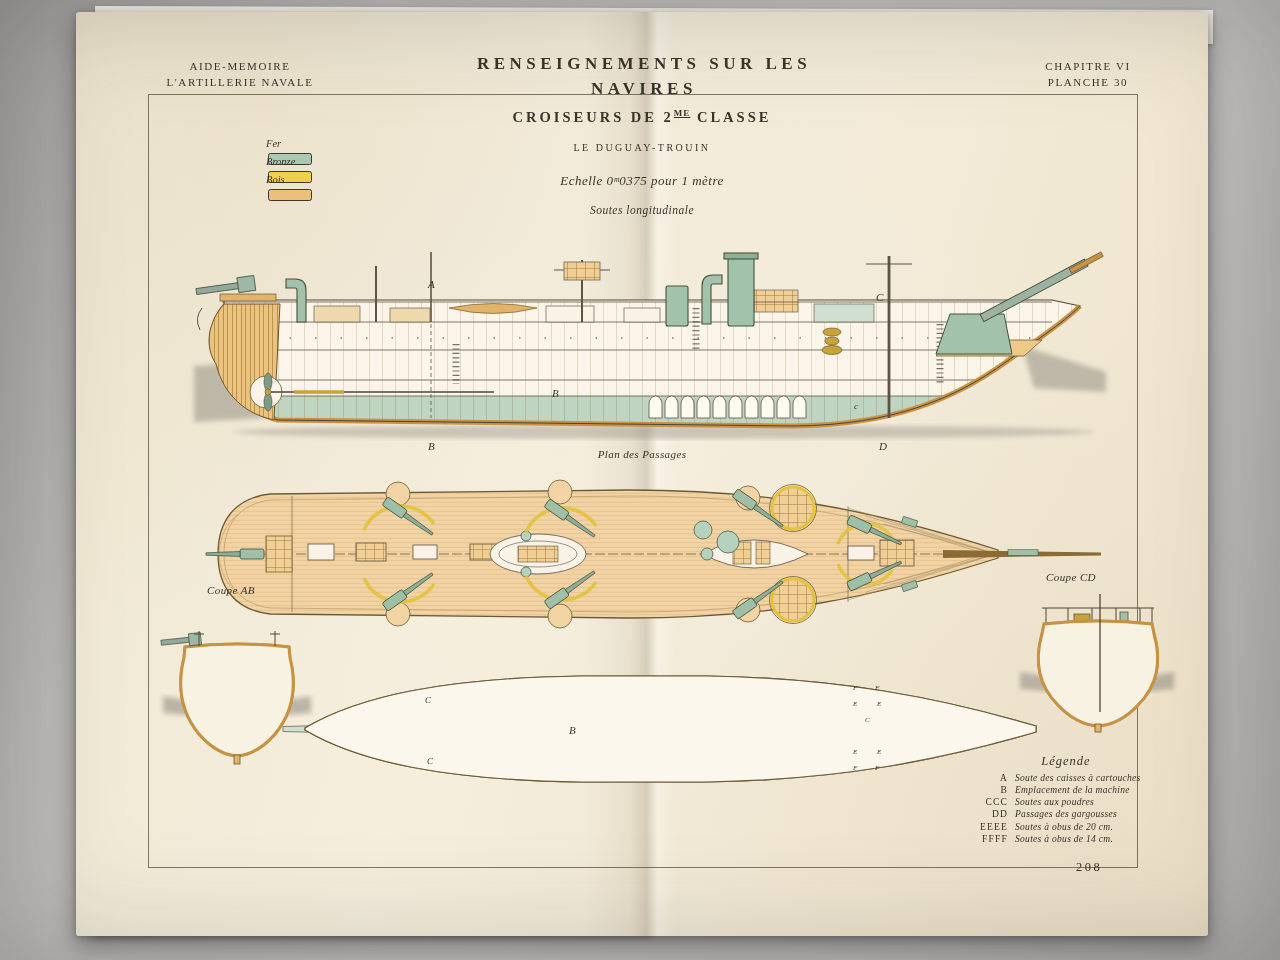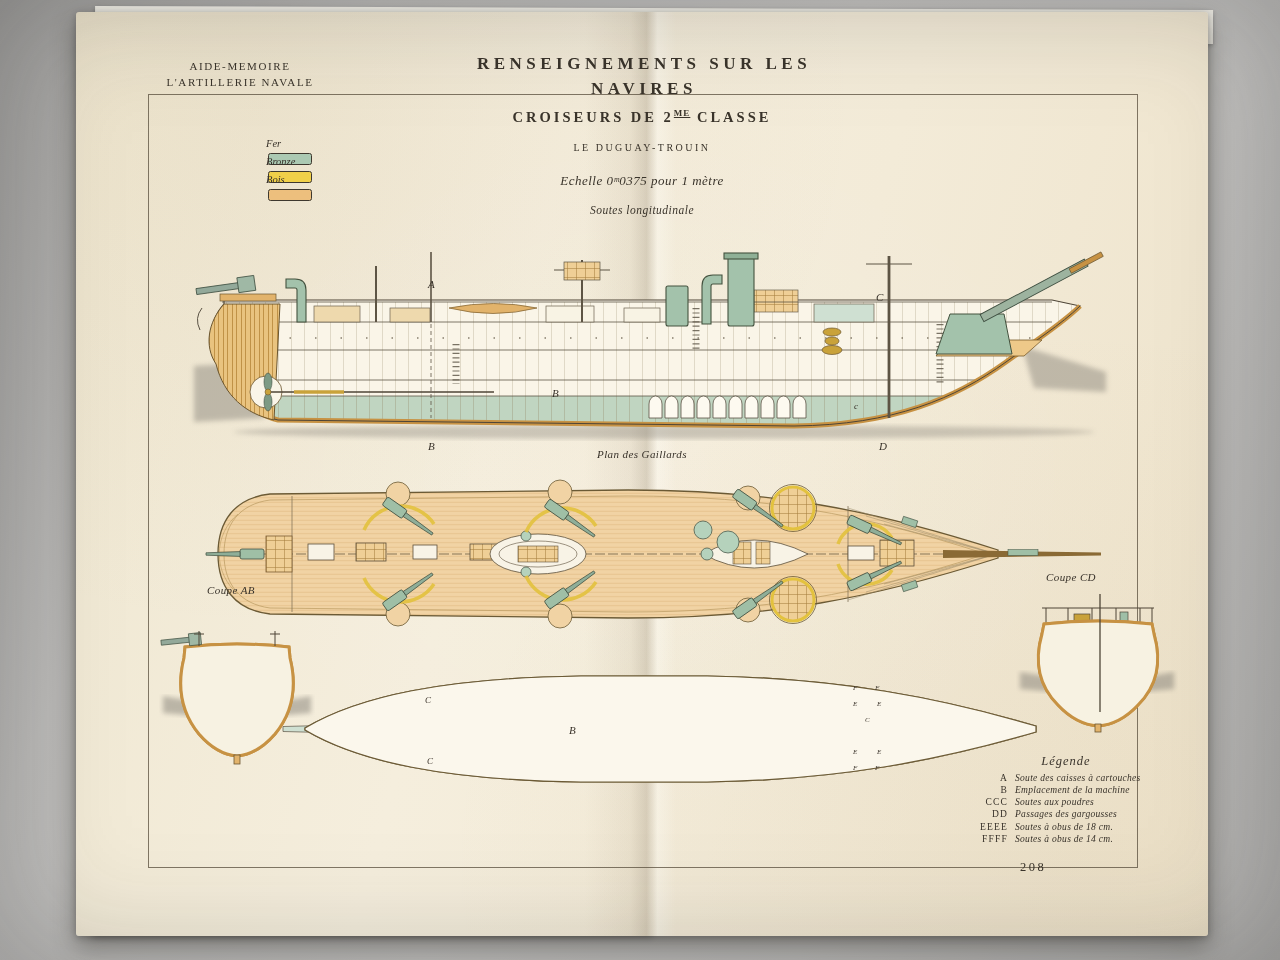--- a/index.html
+++ b/index.html
@@ -42,21 +42,21 @@
   .mat-leader{flex:1;border-bottom:1px dotted #8a7f66;margin:0 4px 3px 0;height:1px;}
   .mat-swatch{flex:0 0 auto;display:block;}
   .plate-letter{position:absolute;font-size:11px;font-style:italic;color:#38322a;}
   .plate-letter.small{font-size:9px;}
   .legend-box{position:absolute;left:860px;top:742px;width:260px;}
   .legend-title{text-align:center;font-size:12.5px;font-style:italic;letter-spacing:1px;
     color:#38322a;margin-bottom:3px;}
   .legend-row{display:flex;font-size:9.5px;color:#38322a;line-height:1.28;}
   .legend-key{width:72px;text-align:right;padding-right:7px;letter-spacing:1.2px;}
   .legend-text{font-style:italic;letter-spacing:.3px;}
-  .pagenum{position:absolute;left:944px;top:848px;font-size:12.5px;letter-spacing:2.5px;color:#3a342b;}
+  .pagenum{position:absolute;left:1000px;top:848px;font-size:12.5px;letter-spacing:2.5px;color:#3a342b;}
   svg{position:absolute;overflow:visible;}
   svg text{font-family:"Liberation Serif","DejaVu Serif",serif;font-style:italic;fill:#3a332a;}
 </style>
 </head>
 <body>
 
 <div class="photo">
 
   <svg width="0" height="0">
     <defs>
@@ -92,20 +92,24 @@
   <div class="paper">
     <div class="fold"></div>
 
     <div class="hdr hdr-center ink">
       <span>RENSEIGNEMENTS SUR LES NAVIRES</span>
     </div>
     <div class="hdr hdr-left ink">
       <div>AIDE-MEMOIRE</div>
       <div>L'ARTILLERIE NAVALE</div>
     </div>
+    <div class="hdr hdr-right ink">
+      <div>CHAPITRE VI</div>
+      <div>PLANCHE 30</div>
+    </div>
 
     <div class="frame"></div>
 
     <div class="t-row t1 ink">
       <span>CROISEURS DE 2</span><sup>ME</sup><span> CLASSE</span>
     </div>
     <div class="t-row t2 ink">LE DUGUAY-TROUIN</div>
     <div class="t-row t3 ink">Echelle 0ᵐ0375 pour 1 mètre</div>
     <div class="t-row t4 ink">Soutes longitudinale</div>
 
@@ -231,21 +235,21 @@
       </g>
     </svg>
 
     <span class="plate-letter" style="left:352px;top:266px">A</span>
     <span class="plate-letter" style="left:476px;top:375px">B</span>
     <span class="plate-letter" style="left:800px;top:279px">C</span>
     <span class="plate-letter small" style="left:778px;top:389px">c</span>
     <span class="plate-letter" style="left:352px;top:428px">B</span>
     <span class="plate-letter" style="left:803px;top:428px">D</span>
 
-    <div class="lbl" style="left:72px;top:436px;width:988px">Plan des Gaillards</div>
+    <div class="lbl" style="left:72px;top:436px;width:988px">Plan des Passages</div>
 
     <svg style="left:132px;top:452px" width="902" height="182" viewBox="0 0 902 182">
       <path d="M62 30 C26 34 10 58 10 90 C10 122 26 146 62 150 L420 154 C565 154 665 134 790 94 L790 86 C665 46 565 26 420 26 Z" fill="url(#plank)" stroke="#6b5a35" stroke-width="1.3"></path>
       <path d="M62 36 C32 40 16 60 16 90 C16 120 32 140 62 144 L420 148 C558 148 652 130 772 92 L772 88 C652 50 558 32 420 32 Z" fill="none" stroke="#b99a60" stroke-width="0.7"></path>
       <line x1="10" y1="90" x2="790" y2="90" stroke="#5a4d36" stroke-width="0.7" stroke-dasharray="10 3"></line>
       <path d="M30 50 A52 52 0 0 0 30 130" fill="none" stroke="#b99a60" stroke-width="0.6"></path>
       <line x1="84" y1="32" x2="84" y2="148" stroke="#7a6a50" stroke-width="0.7"></line>
       <line x1="640" y1="42" x2="640" y2="138" stroke="#7a6a50" stroke-width="0.7"></line>
 
       <g fill="#f1d3a4" stroke="#6b5a35" stroke-width="0.8">
@@ -452,21 +456,21 @@
       <div class="legend-row">
         <span class="legend-key">CCC</span>
         <span class="legend-text">Soutes aux poudres</span>
       </div>
       <div class="legend-row">
         <span class="legend-key">DD</span>
         <span class="legend-text">Passages des gargousses</span>
       </div>
       <div class="legend-row">
         <span class="legend-key">EEEE</span>
-        <span class="legend-text">Soutes à obus de 18 cm.</span>
+        <span class="legend-text">Soutes à obus de 20 cm.</span>
       </div>
       <div class="legend-row">
         <span class="legend-key">FFFF</span>
         <span class="legend-text">Soutes à obus de 14 cm.</span>
       </div>
     </div>
 
     <div class="pagenum">208</div>
   </div>
 </div>

